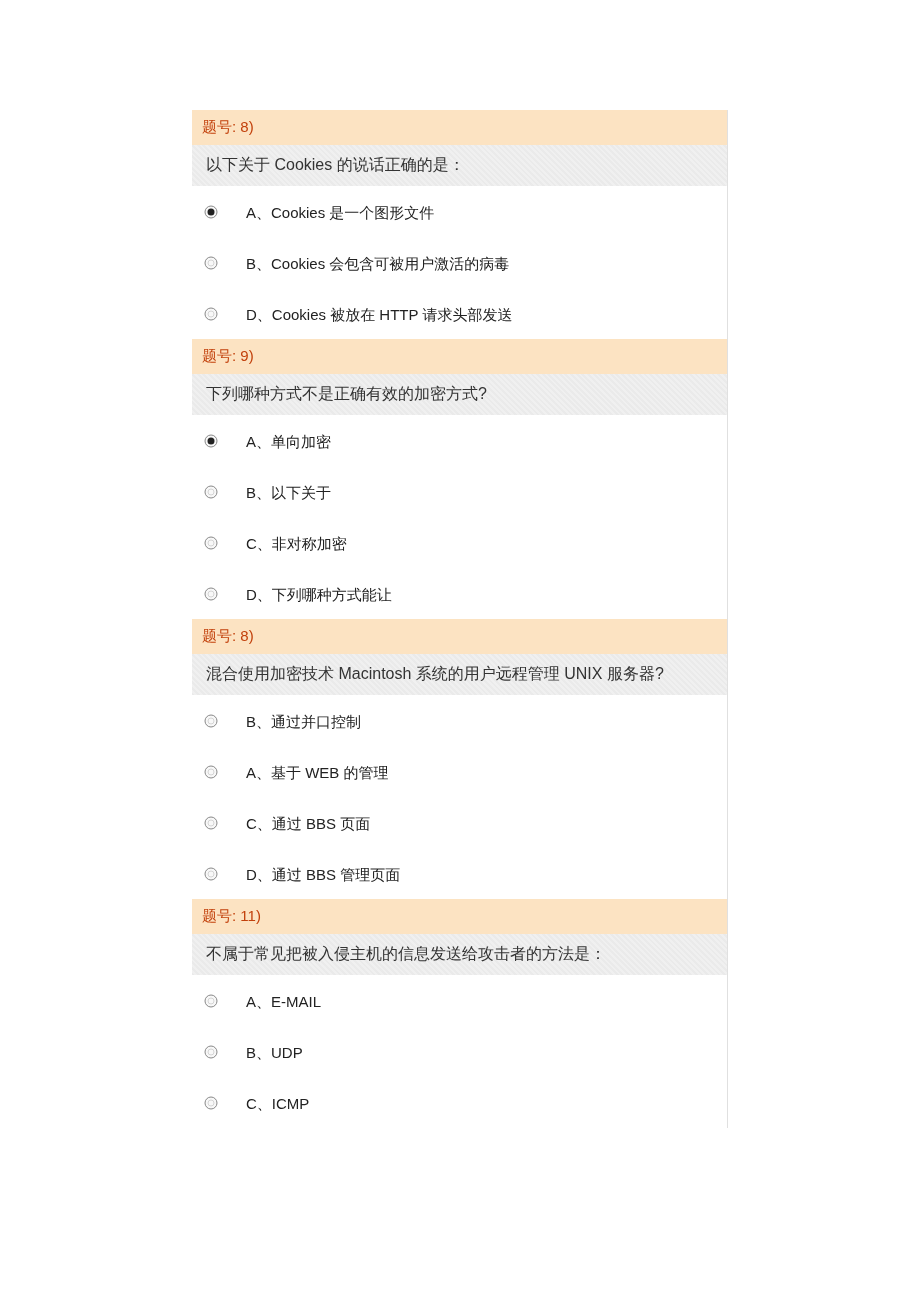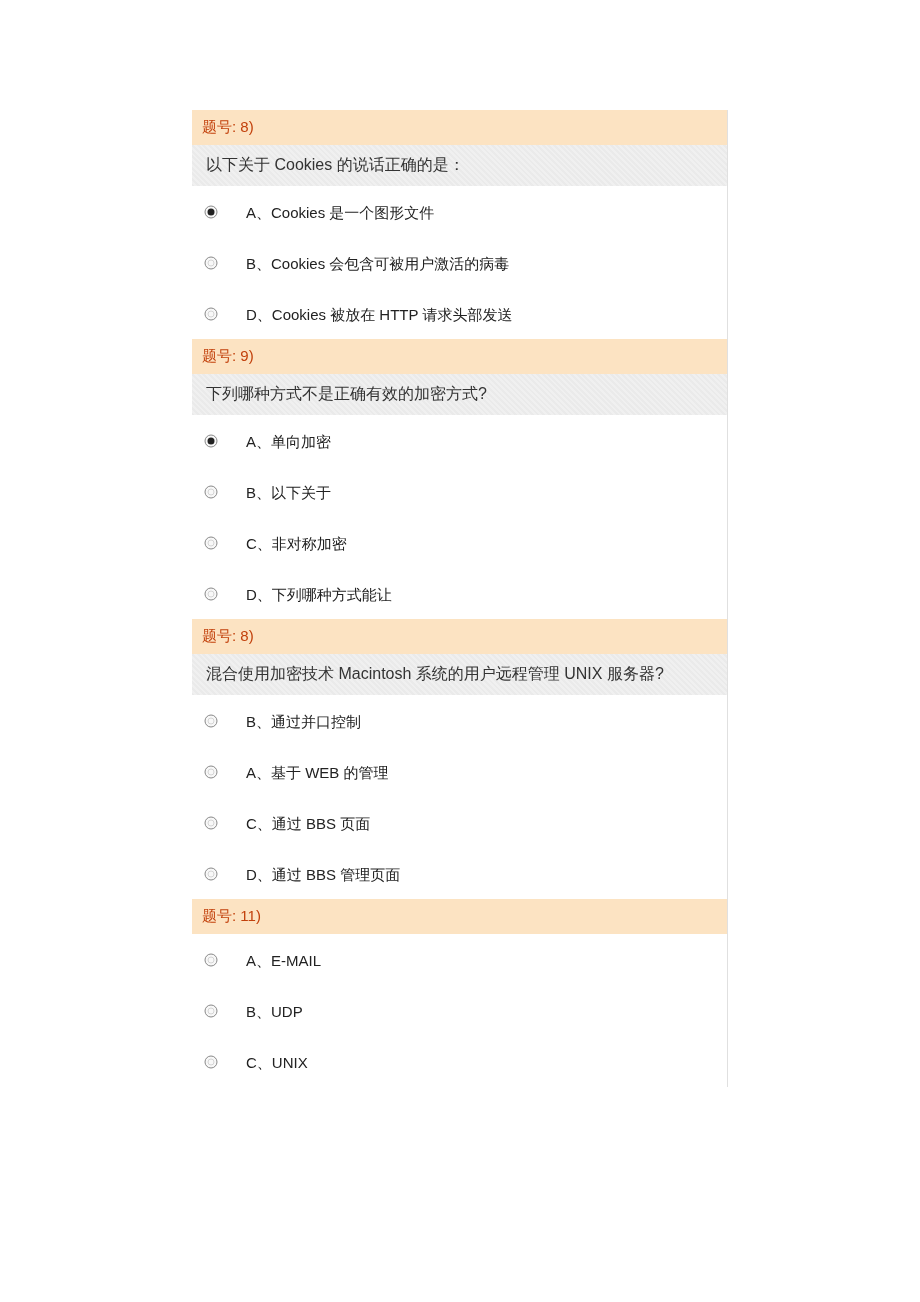--- a/index.html
+++ b/index.html
@@ -160,20 +160,21 @@
     <div class="option-row">
       <span class="radio-icon">
         <svg width="14" height="14" viewBox="0 0 14 14">
           <circle cx="7" cy="7" r="6" fill="#f8f8f8" stroke="#888" stroke-width="1"></circle>
           <circle cx="7" cy="7" r="3" fill="none" stroke="#ccc" stroke-width="0.8"></circle>
         </svg>
       </span>
       <span class="option-label">D、通过 BBS 管理页面</span>
     </div>
     <div class="question-header">题号: 11)</div>
+    <div class="question-text">不属于常见把被入侵主机的信息发送给攻击者的方法是：</div>
     <div class="option-row">
       <span class="radio-icon">
         <svg width="14" height="14" viewBox="0 0 14 14">
           <circle cx="7" cy="7" r="6" fill="#f8f8f8" stroke="#888" stroke-width="1"></circle>
           <circle cx="7" cy="7" r="3" fill="none" stroke="#ccc" stroke-width="0.8"></circle>
         </svg>
       </span>
       <span class="option-label">A、E-MAIL</span>
     </div>
     <div class="option-row">
@@ -185,15 +186,15 @@
       </span>
       <span class="option-label">B、UDP</span>
     </div>
     <div class="option-row">
       <span class="radio-icon">
         <svg width="14" height="14" viewBox="0 0 14 14">
           <circle cx="7" cy="7" r="6" fill="#f8f8f8" stroke="#888" stroke-width="1"></circle>
           <circle cx="7" cy="7" r="3" fill="none" stroke="#ccc" stroke-width="0.8"></circle>
         </svg>
       </span>
-      <span class="option-label">C、UNIX</span>
+      <span class="option-label">C、ICMP</span>
     </div>
   </div>
 
 </body></html>

